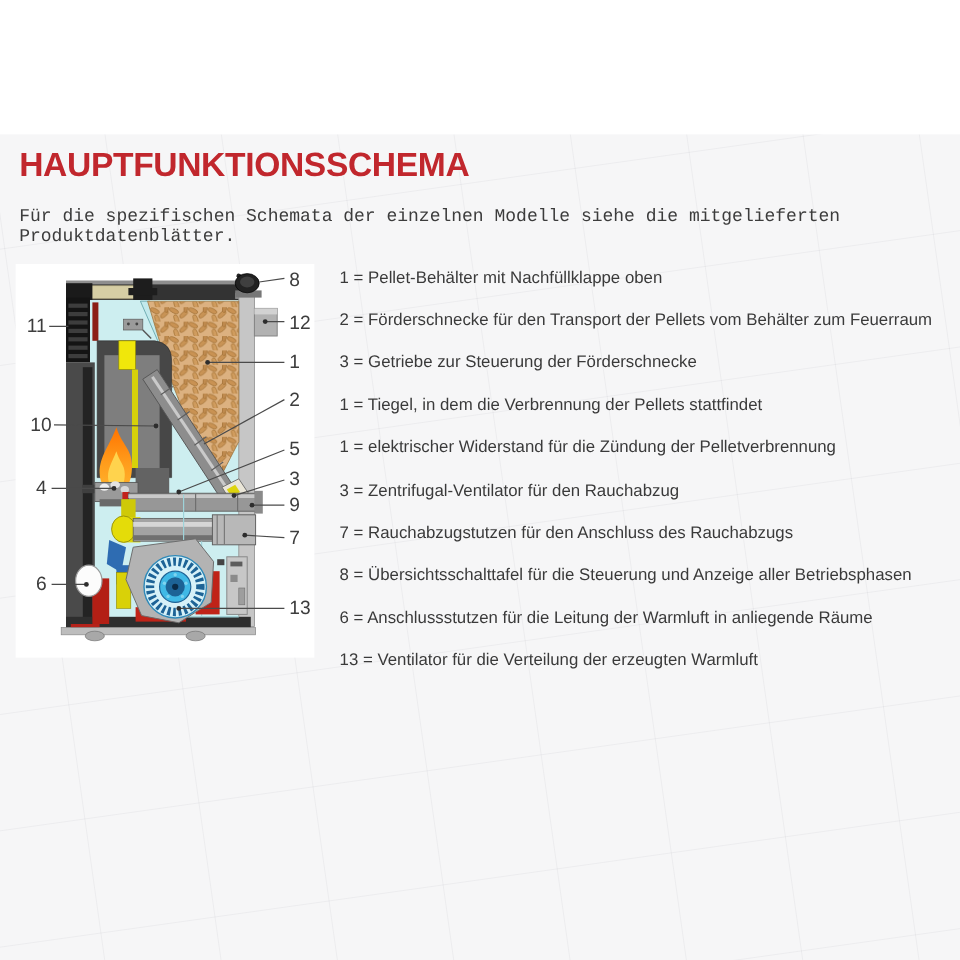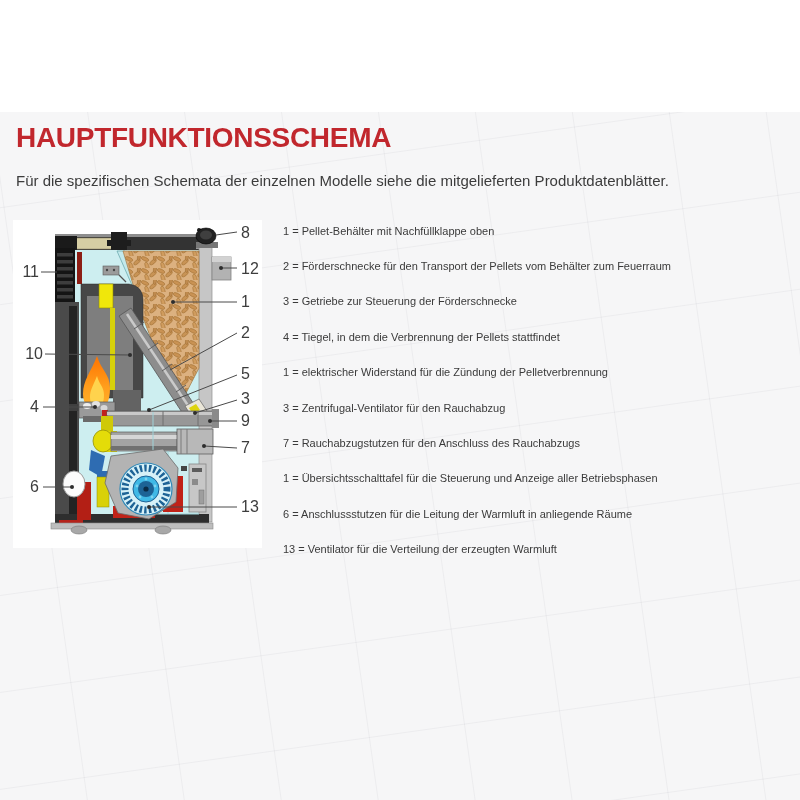--- a/index.html
+++ b/index.html
@@ -22,34 +22,34 @@
     transform:rotate(-8deg);
     pointer-events:none;
   }
   .page-title{
     position:absolute;left:16px;top:10px;margin:0;
     font-size:28px;font-weight:600;letter-spacing:-0.3px;
     color:#c1272d;
   }
   .page-subtitle{
     position:absolute;left:16px;top:60px;margin:0;
-    font-size:15px;color:#3c3c3c;
+    font-size:15px;color:#3c3c3c;font-family:Liberation Mono, monospace;
   }
   .figure{
     position:absolute;left:13px;top:108px;width:249px;height:328px;
     background:#ffffff;margin:0;
   }
   .figure svg{display:block;}
   .legend{
     position:absolute;left:283px;top:101px;margin:0;padding:0;list-style:none;
     width:510px;
   }
   .legend li{
     height:35.4px;display:flex;align-items:center;
-    font-size:11px;color:#3a3a3a;white-space:nowrap;
+    font-size:14px;color:#3a3a3a;white-space:nowrap;
   }
   .callout-num{
     font-size:16px;fill:#3d3d3d;
   }
 </style>
 </head>
 <body>
 
 <div class="top-strip"></div>
 
@@ -264,21 +264,21 @@
         <text class="callout-num" x="26" y="192" text-anchor="end">4</text>
         <text class="callout-num" x="26" y="272" text-anchor="end">6</text>
       </g>
     </svg>
   </figure>
 
   <ul class="legend">
     <li>1 = Pellet-Behälter mit Nachfüllklappe oben</li>
     <li>2 = Förderschnecke für den Transport der Pellets vom Behälter zum Feuerraum</li>
     <li>3 = Getriebe zur Steuerung der Förderschnecke</li>
-    <li>4 = Tiegel, in dem die Verbrennung der Pellets stattfindet</li>
+    <li>1 = Tiegel, in dem die Verbrennung der Pellets stattfindet</li>
     <li>1 = elektrischer Widerstand für die Zündung der Pelletverbrennung</li>
     <li>3 = Zentrifugal-Ventilator für den Rauchabzug</li>
     <li>7 = Rauchabzugstutzen für den Anschluss des Rauchabzugs</li>
-    <li>1 = Übersichtsschalttafel für die Steuerung und Anzeige aller Betriebsphasen</li>
+    <li>8 = Übersichtsschalttafel für die Steuerung und Anzeige aller Betriebsphasen</li>
     <li>6 = Anschlussstutzen für die Leitung der Warmluft in anliegende Räume</li>
     <li>13 = Ventilator für die Verteilung der erzeugten Warmluft</li>
   </ul>
 </div>
 
 </body></html>

